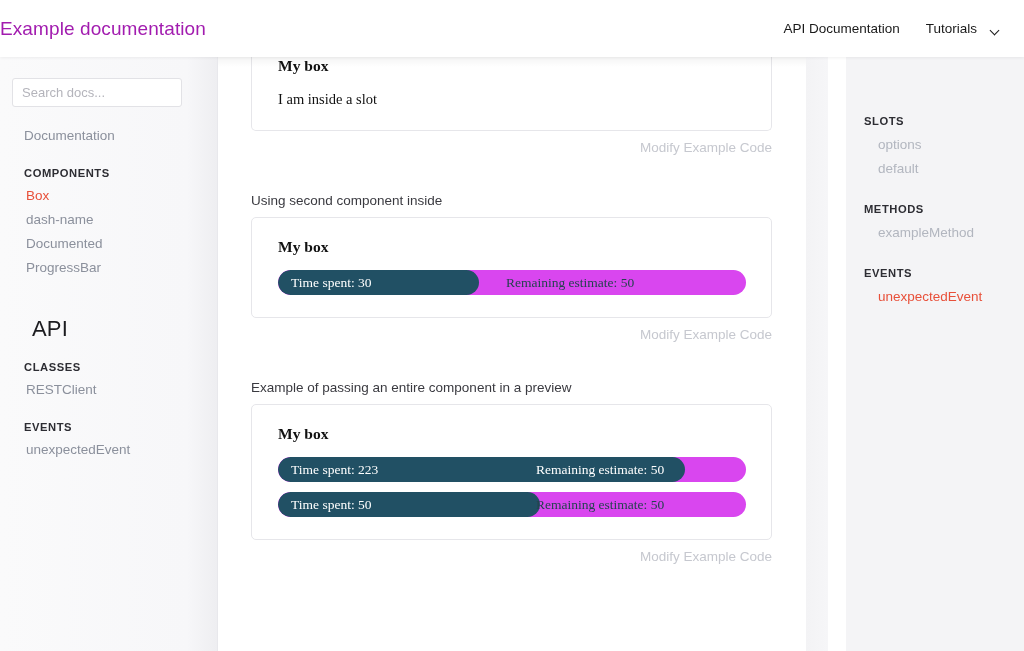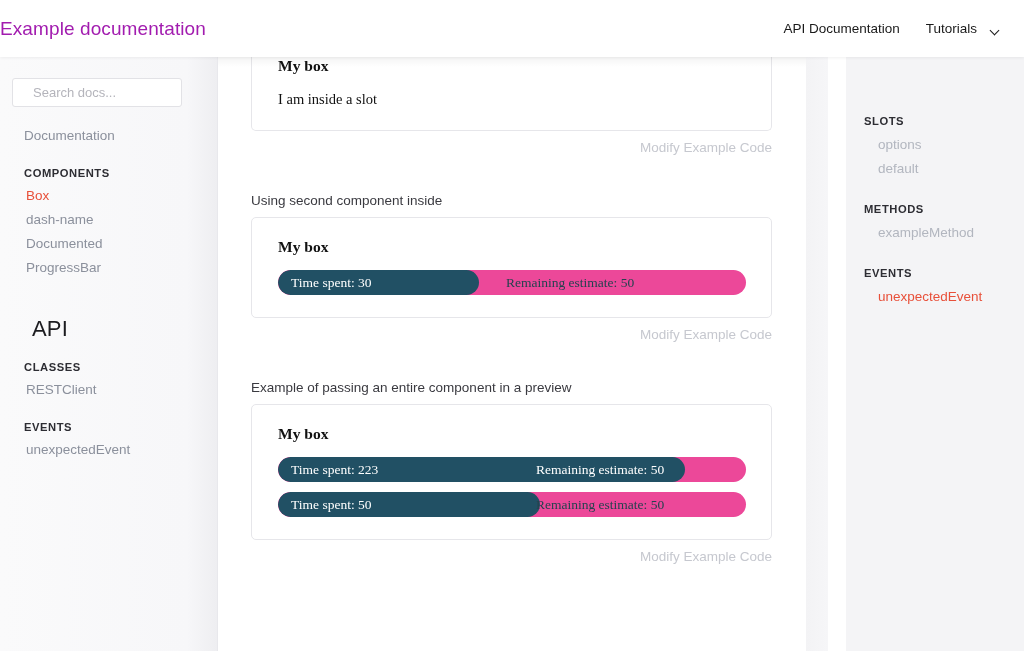--- a/index.html
+++ b/index.html
@@ -36,21 +36,21 @@
     position: absolute; left: 0; top: 57px; width: 218px; height: 594px;
     background: linear-gradient(to right, #fafafb 0%, #f7f7f9 86%, #eeeef1 100%);
     border-right: 1px solid #e8e8ec;
     overflow: hidden;
   }
   .search-wrap { padding: 21px 12px 0 12px; }
   .search-input {
     width: 170px; height: 29px;
     border: 1px solid #e2e2e6; border-radius: 3px; background: #fff;
     font-family: "Liberation Sans", sans-serif; font-size: 13px; color: #14532d;
-    padding: 0 20px; outline: none;
+    padding: 0 9px; outline: none;
   }
   .search-input::placeholder { color: #b4b4bb; }
   .side-link {
     font-size: 13.5px; color: #8b909c; padding: 3px 0 3px 26px; cursor: pointer; line-height: 18px;
   }
   .side-link.root { padding-left: 24px; margin-top: 17px; }
   .side-link.active { color: #e8503a; }
   .side-head {
     font-size: 11.2px; letter-spacing: .55px; color: #2d2d33; font-weight: 700;
     padding-left: 24px; margin-top: 19px; margin-bottom: 5px;
@@ -88,21 +88,21 @@
   .card.clipped .card-title { margin-bottom: 16px; padding-top: 0; }
   .slot-text { font-family: "Liberation Serif", serif; font-size: 14.5px; color: #111; }
   .modify {
     text-align: right; font-size: 13.5px; color: #c6c8cf; margin-top: 9px; cursor: pointer;
   }
   .block-gap { height: 38px; }
 
   
   .bar {
     position: relative; width: 468px; height: 25px; border-radius: 13px;
-    background: #ec4899; overflow: hidden; margin-bottom: 10px;
+    background: #d946ef; overflow: hidden; margin-bottom: 10px;
   }
   .bar:last-child { margin-bottom: 0; }
   .bar-fill {
     position: absolute; left: 0; top: 0; height: 25px; background: #215064; border-radius: 13px;
   }
   .bar-label {
     position: absolute; top: 0; height: 25px; display: flex; align-items: center;
     font-family: "Liberation Serif", serif; font-size: 13.5px; white-space: nowrap;
   }
   .lbl-spent { left: 13px; color: #ffffff; }

